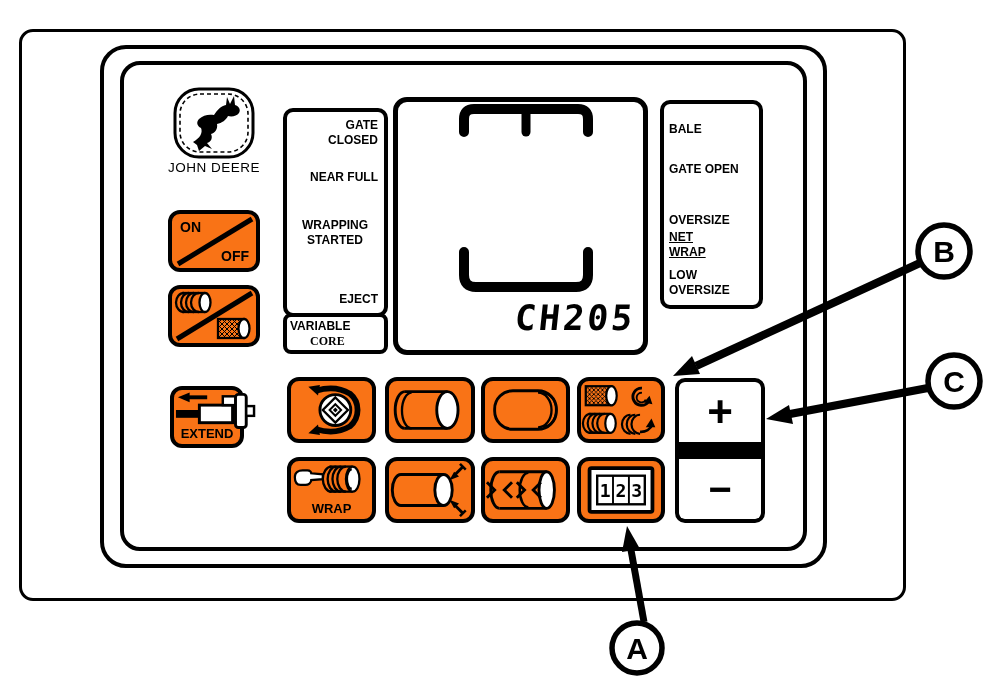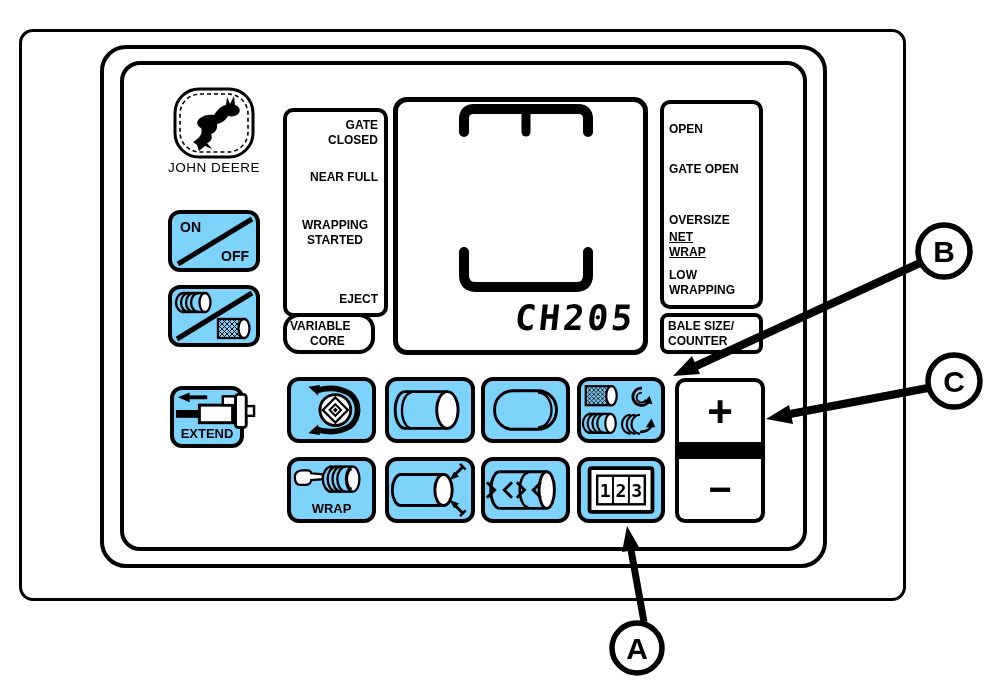--- a/index.html
+++ b/index.html
@@ -1,20 +1,20 @@
 <!DOCTYPE html>
 <html><head>
 <meta charset="utf-8">
 <style>
   html,body{margin:0;padding:0;background:#fff;}
   .stage{position:relative;width:992px;height:696px;background:#fff;overflow:hidden;
          font-family:"Liberation Sans", sans-serif;color:#000;}
   .abs{position:absolute;box-sizing:border-box;}
   .frame{border:3px solid #000;background:transparent;}
-  .btn{border:4px solid #000;border-radius:12px;background:#7dd3fc;}
+  .btn{border:4px solid #000;border-radius:12px;background:#f97316;}
   .lbl{font-weight:bold;font-size:12px;line-height:1.25;white-space:pre-line;letter-spacing:0;}
   .digital{font-family:"DejaVu Sans Mono", monospace;font-weight:bold;transform:skewX(-6deg);}
   svg{display:block;}
   .icon-svg{position:absolute;left:0;top:0;}
   .btn-text{position:absolute;left:0;right:0;bottom:3px;text-align:center;font-weight:bold;font-size:13px;}
   .callout-letter{font-weight:bold;font-family:"Liberation Sans",sans-serif;}
 </style>
 </head>
 <body>
 
@@ -69,48 +69,44 @@
 
   <div class="abs" style="left:283px;top:100px;width:105px;height:209px;border:4px solid #000;border-radius:10px;margin-top:8px;">
     <span class="abs lbl" style="top:6px;right:6px;text-align:right;">GATE
 CLOSED</span>
     <span class="abs lbl" style="top:58px;right:6px;text-align:left;">NEAR FULL</span>
     <span class="abs lbl" style="top:106px;left:4px;width:88px;text-align:center;">WRAPPING
 STARTED</span>
     <span class="abs lbl" style="bottom:6px;right:6px;text-align:right;">EJECT</span>
   </div>
 
-  <div class="abs" style="left:283px;top:313px;width:92px;height:41px;border:4px solid #000;border-radius:16px;padding:2px 3px;">
+  <div class="abs" style="left:283px;top:313px;width:105px;height:41px;border:4px solid #000;border-radius:8px;padding:2px 3px;">
     <div class="lbl">VARIABLE</div>
-    <div class="lbl" style="padding-left:20px;">CORE</div>
+    <div class="lbl" style="padding-left:20px;font-family:Liberation Serif, serif;">CORE</div>
   </div>
 
   <div class="abs" style="left:393px;top:97px;width:255px;height:258px;border:5px solid #000;border-radius:14px;background:#fff;">
     <svg class="icon-svg" width="245" height="248" viewBox="0 0 245 248">
       <path d="M66,30 L66,17 Q66,7 76,7 L180,7 Q190,7 190,17 L190,30" fill="none" stroke="#000" stroke-width="10" stroke-linecap="round"></path>
       <line x1="128" y1="10" x2="128" y2="30" stroke="#000" stroke-width="9" stroke-linecap="round"></line>
       <path d="M66,150 L66,173 Q66,185 78,185 L178,185 Q190,185 190,173 L190,150" fill="none" stroke="#000" stroke-width="10" stroke-linecap="round"></path>
     </svg>
     <div class="abs digital" style="right:8px;top:196px;font-size:35px;letter-spacing:3px;">CH205</div>
   </div>
 
   <div class="abs" style="left:660px;top:100px;width:103px;height:209px;border:4px solid #000;border-radius:10px;">
-    <span class="abs lbl" style="top:18px;left:5px;">OPEN</span>
+    <span class="abs lbl" style="top:18px;left:5px;">BALE</span>
     <span class="abs lbl" style="top:58px;left:5px;">GATE OPEN</span>
     <span class="abs lbl" style="top:109px;left:5px;">OVERSIZE</span>
     <span class="abs lbl" style="top:126px;left:5px;text-decoration:underline;">NET
 WRAP</span>
     <span class="abs lbl" style="top:164px;left:5px;">LOW
-WRAPPING</span>
-  </div>
-
-  <div class="abs" style="left:660px;top:313px;width:103px;height:41px;border:4px solid #000;border-radius:8px;padding:2px 4px;">
-    <div class="lbl">BALE SIZE/</div>
-    <div class="lbl">COUNTER</div>
-  </div>
+OVERSIZE</span>
+  </div>
+
 
   <div class="abs btn" style="left:170px;top:386px;width:74px;height:62px;">
     <svg class="icon-svg" width="82" height="40" viewBox="0 0 84 40">
       <line x1="34" y1="7" x2="13" y2="7" stroke="#000" stroke-width="4"></line>
       <polygon points="4,7 16,2 16,12" fill="#000"></polygon>
       <rect x="2" y="20" width="26" height="8" fill="#000"></rect>
       <rect x="26" y="15" width="34" height="18" fill="#fff" stroke="#000" stroke-width="3"></rect>
       <rect x="50" y="6" width="14" height="9" fill="#fff" stroke="#000" stroke-width="2.5"></rect>
       <rect x="63" y="4" width="11" height="34" rx="3" fill="#fff" stroke="#000" stroke-width="3"></rect>
       <rect x="74" y="16" width="8" height="10" fill="#fff" stroke="#000" stroke-width="2.5"></rect>

